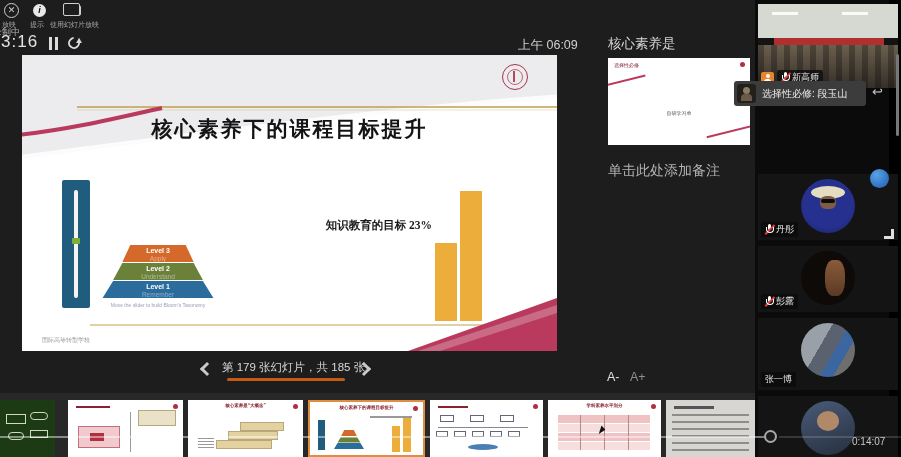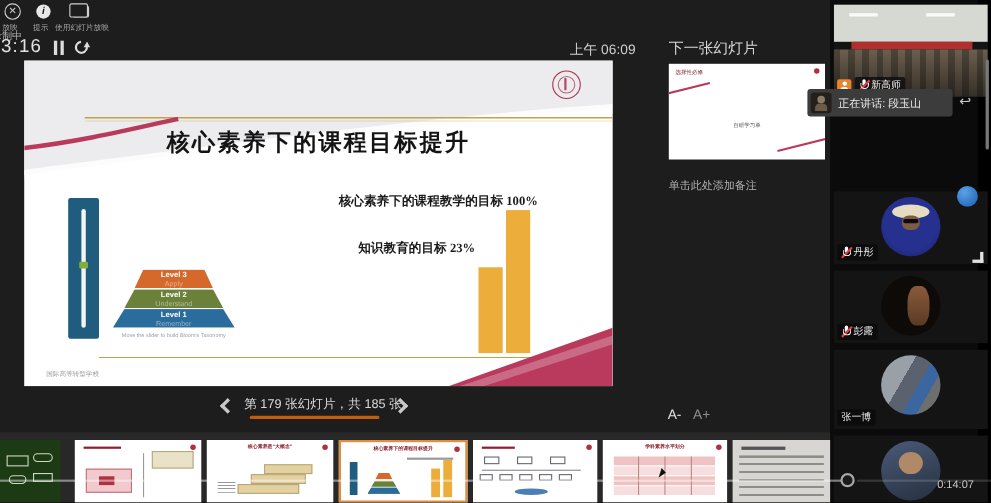--- a/index.html
+++ b/index.html
@@ -62,21 +62,21 @@
 
   
   #next-header { position:absolute; left:608px; top:35px; font-size:13.5px; color:#d6d6d6; }
   #next-thumb { position:absolute; left:608px; top:58px; width:142px; height:87px; background:#fff; overflow:hidden; }
   #next-thumb .corner-txt { position:absolute; left:6px; top:4px; font-size:5px; color:#7a2030; }
   #next-thumb .center-txt { position:absolute; left:0; top:52px; width:100%; text-align:center; font-size:5px; color:#555; }
   .mini-seal { position:absolute; right:5px; top:4px; width:5px; height:5px; border-radius:50%; background:#B03040; }
   .ribbon { position:absolute; height:2px; background:#B93A5C; transform:rotate(-14deg); }
   #next-thumb .rb1 { left:-8px; top:22px; width:46px; }
   #next-thumb .rb2 { left:98px; top:72px; width:52px; }
-  #notes-placeholder { position:absolute; left:608px; top:162px; font-size:10px; color:#b2b2b2; }
+  #notes-placeholder { position:absolute; left:608px; top:162px; font-size:14px; color:#b2b2b2; }
   .font-btn { position:absolute; top:370px; font-size:12.5px; }
   #font-smaller { left:607px; color:#e0e0e0; }
   #font-larger { left:630px; color:#8f8f8f; }
 
   
   #filmstrip { position:absolute; left:0; top:393px; width:755px; height:64px; background:#282828; }
   .thumb { position:absolute; top:7px; height:57px; background:#fff; overflow:hidden; }
   .th-title { position:absolute; left:0; top:3px; width:100%; text-align:center; font-size:4.5px; color:#8a2330; font-weight:bold; white-space:nowrap; }
   .redline { position:absolute; height:2px; background:#8a2030; }
   #th1 { left:0; width:55px; background:#1C3A14; }
@@ -207,34 +207,33 @@
           <span class="pyr-label">Level 2</span>
           <span class="pyr-sub">Understand</span>
         </div>
         <div class="pyr-layer pyr-l1">
           <span class="pyr-label">Level 1</span>
           <span class="pyr-sub">Remember</span>
         </div>
       </div>
       <div id="pyr-caption">Move the slider to build Bloom's Taxonomy</div>
 
-      <div class="bar-label" id="lbl-core">核心素养下的课程教学的目标  100%</div>
       <div class="bar-label" id="lbl-knowledge">知识教育的目标  23%</div>
       <div class="bar" id="bar-60" style="height: 78px;"></div>
       <div class="bar" id="bar-100" style="height: 130px;"></div>
 
       <div id="slide-footer">国际高等转型学校</div>
     </div>
 
     <div class="chev" id="nav-prev"></div>
     <div id="nav-label">第 179 张幻灯片，共 185 张</div>
     <div id="nav-underline"></div>
     <div class="chev" id="nav-next"></div>
 
-    <div id="next-header">下一张幻灯片</div>
+    <div id="next-header">核心素养是</div>
     <div id="next-thumb">
       <div class="ribbon rb1"></div>
       <div class="ribbon rb2"></div>
       <div class="mini-seal"></div>
       <div class="corner-txt">选择性必修</div>
       <div class="center-txt">自研学习单</div>
     </div>
     <div id="notes-placeholder">单击此处添加备注</div>
     <div class="font-btn" id="font-smaller">A-</div>
     <div class="font-btn" id="font-larger">A+</div>
@@ -360,21 +359,21 @@
 
     <div class="tile" id="tile6">
       <div class="avatar" id="av6">
           <div class="fig"></div>
         </div>
     </div>
   </div>
 
   <div id="tooltip">
     <div class="tt-avatar"></div>
-    <div class="tt-text">正在讲话: 段玉山</div>
+    <div class="tt-text">选择性必修: 段玉山</div>
   </div>
   <div id="reply-arrow">↩</div>
   <div id="blue-badge"></div>
   <div class="chev" id="more-videos"></div>
   <div id="v-scrollbar"></div>
 
   <div id="scrub-left"></div>
   <div id="scrub-handle"></div>
   <div id="scrub-right"></div>
   <div id="playtime">0:14:07</div>

